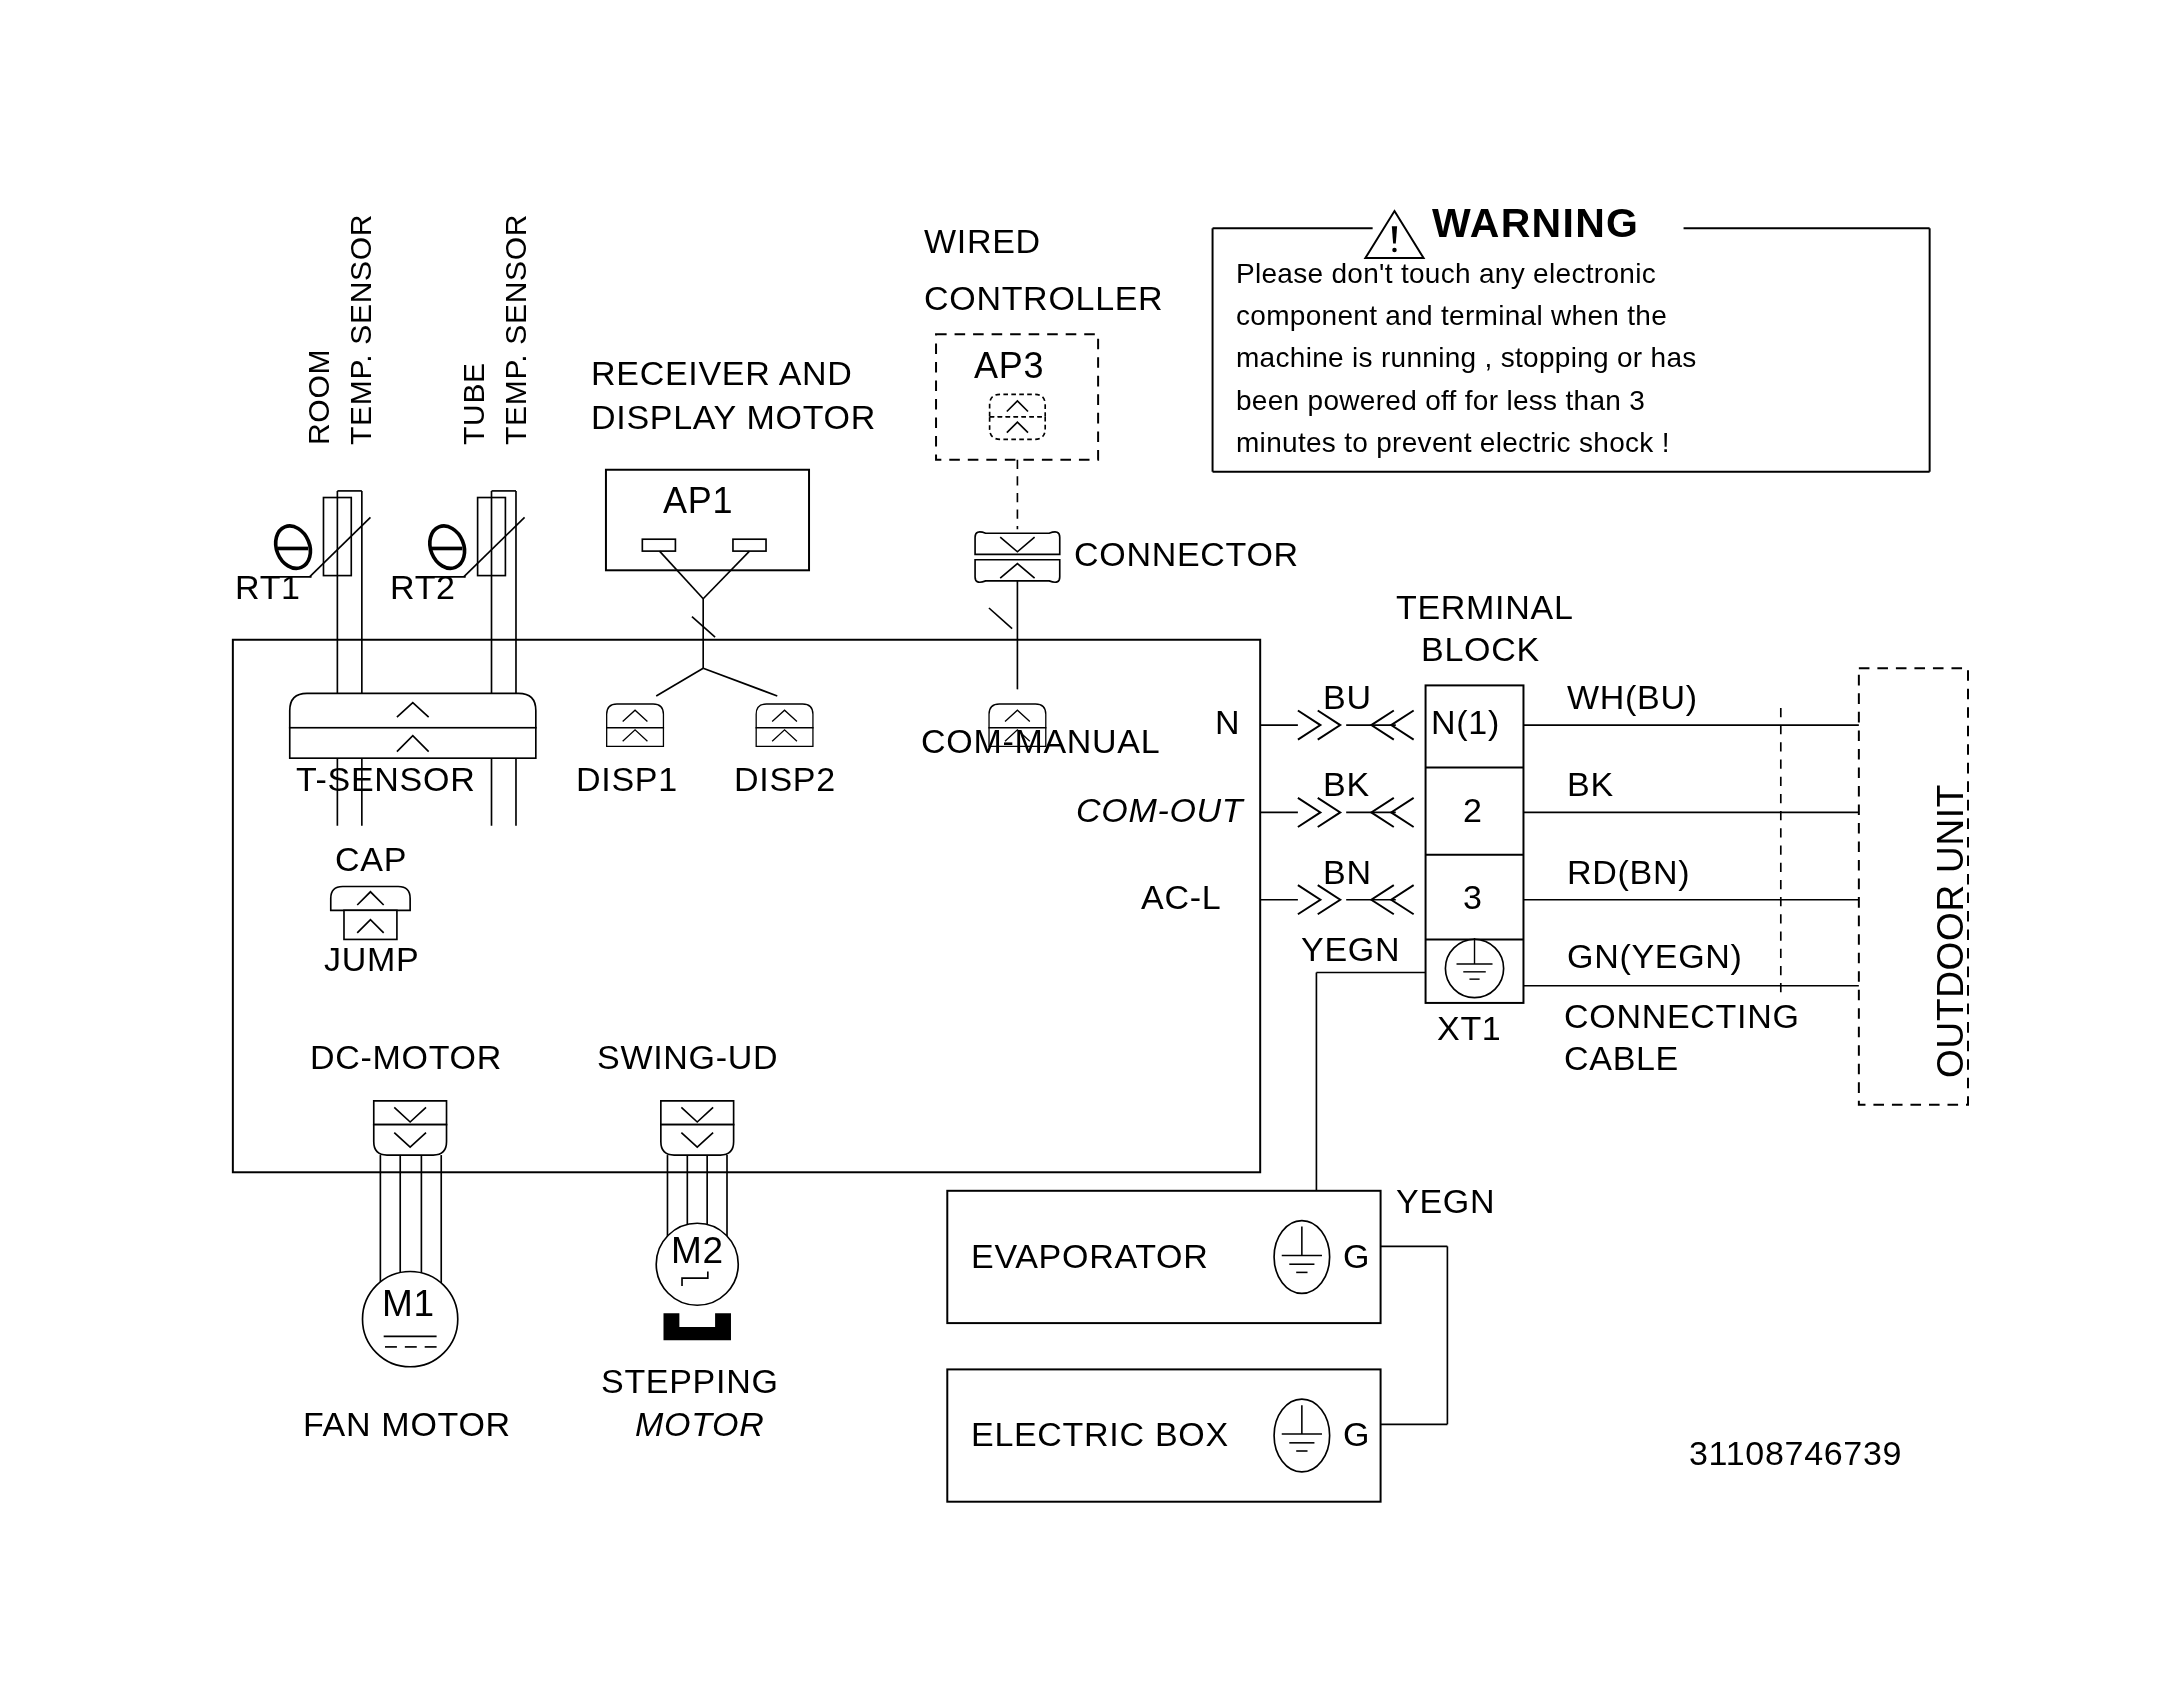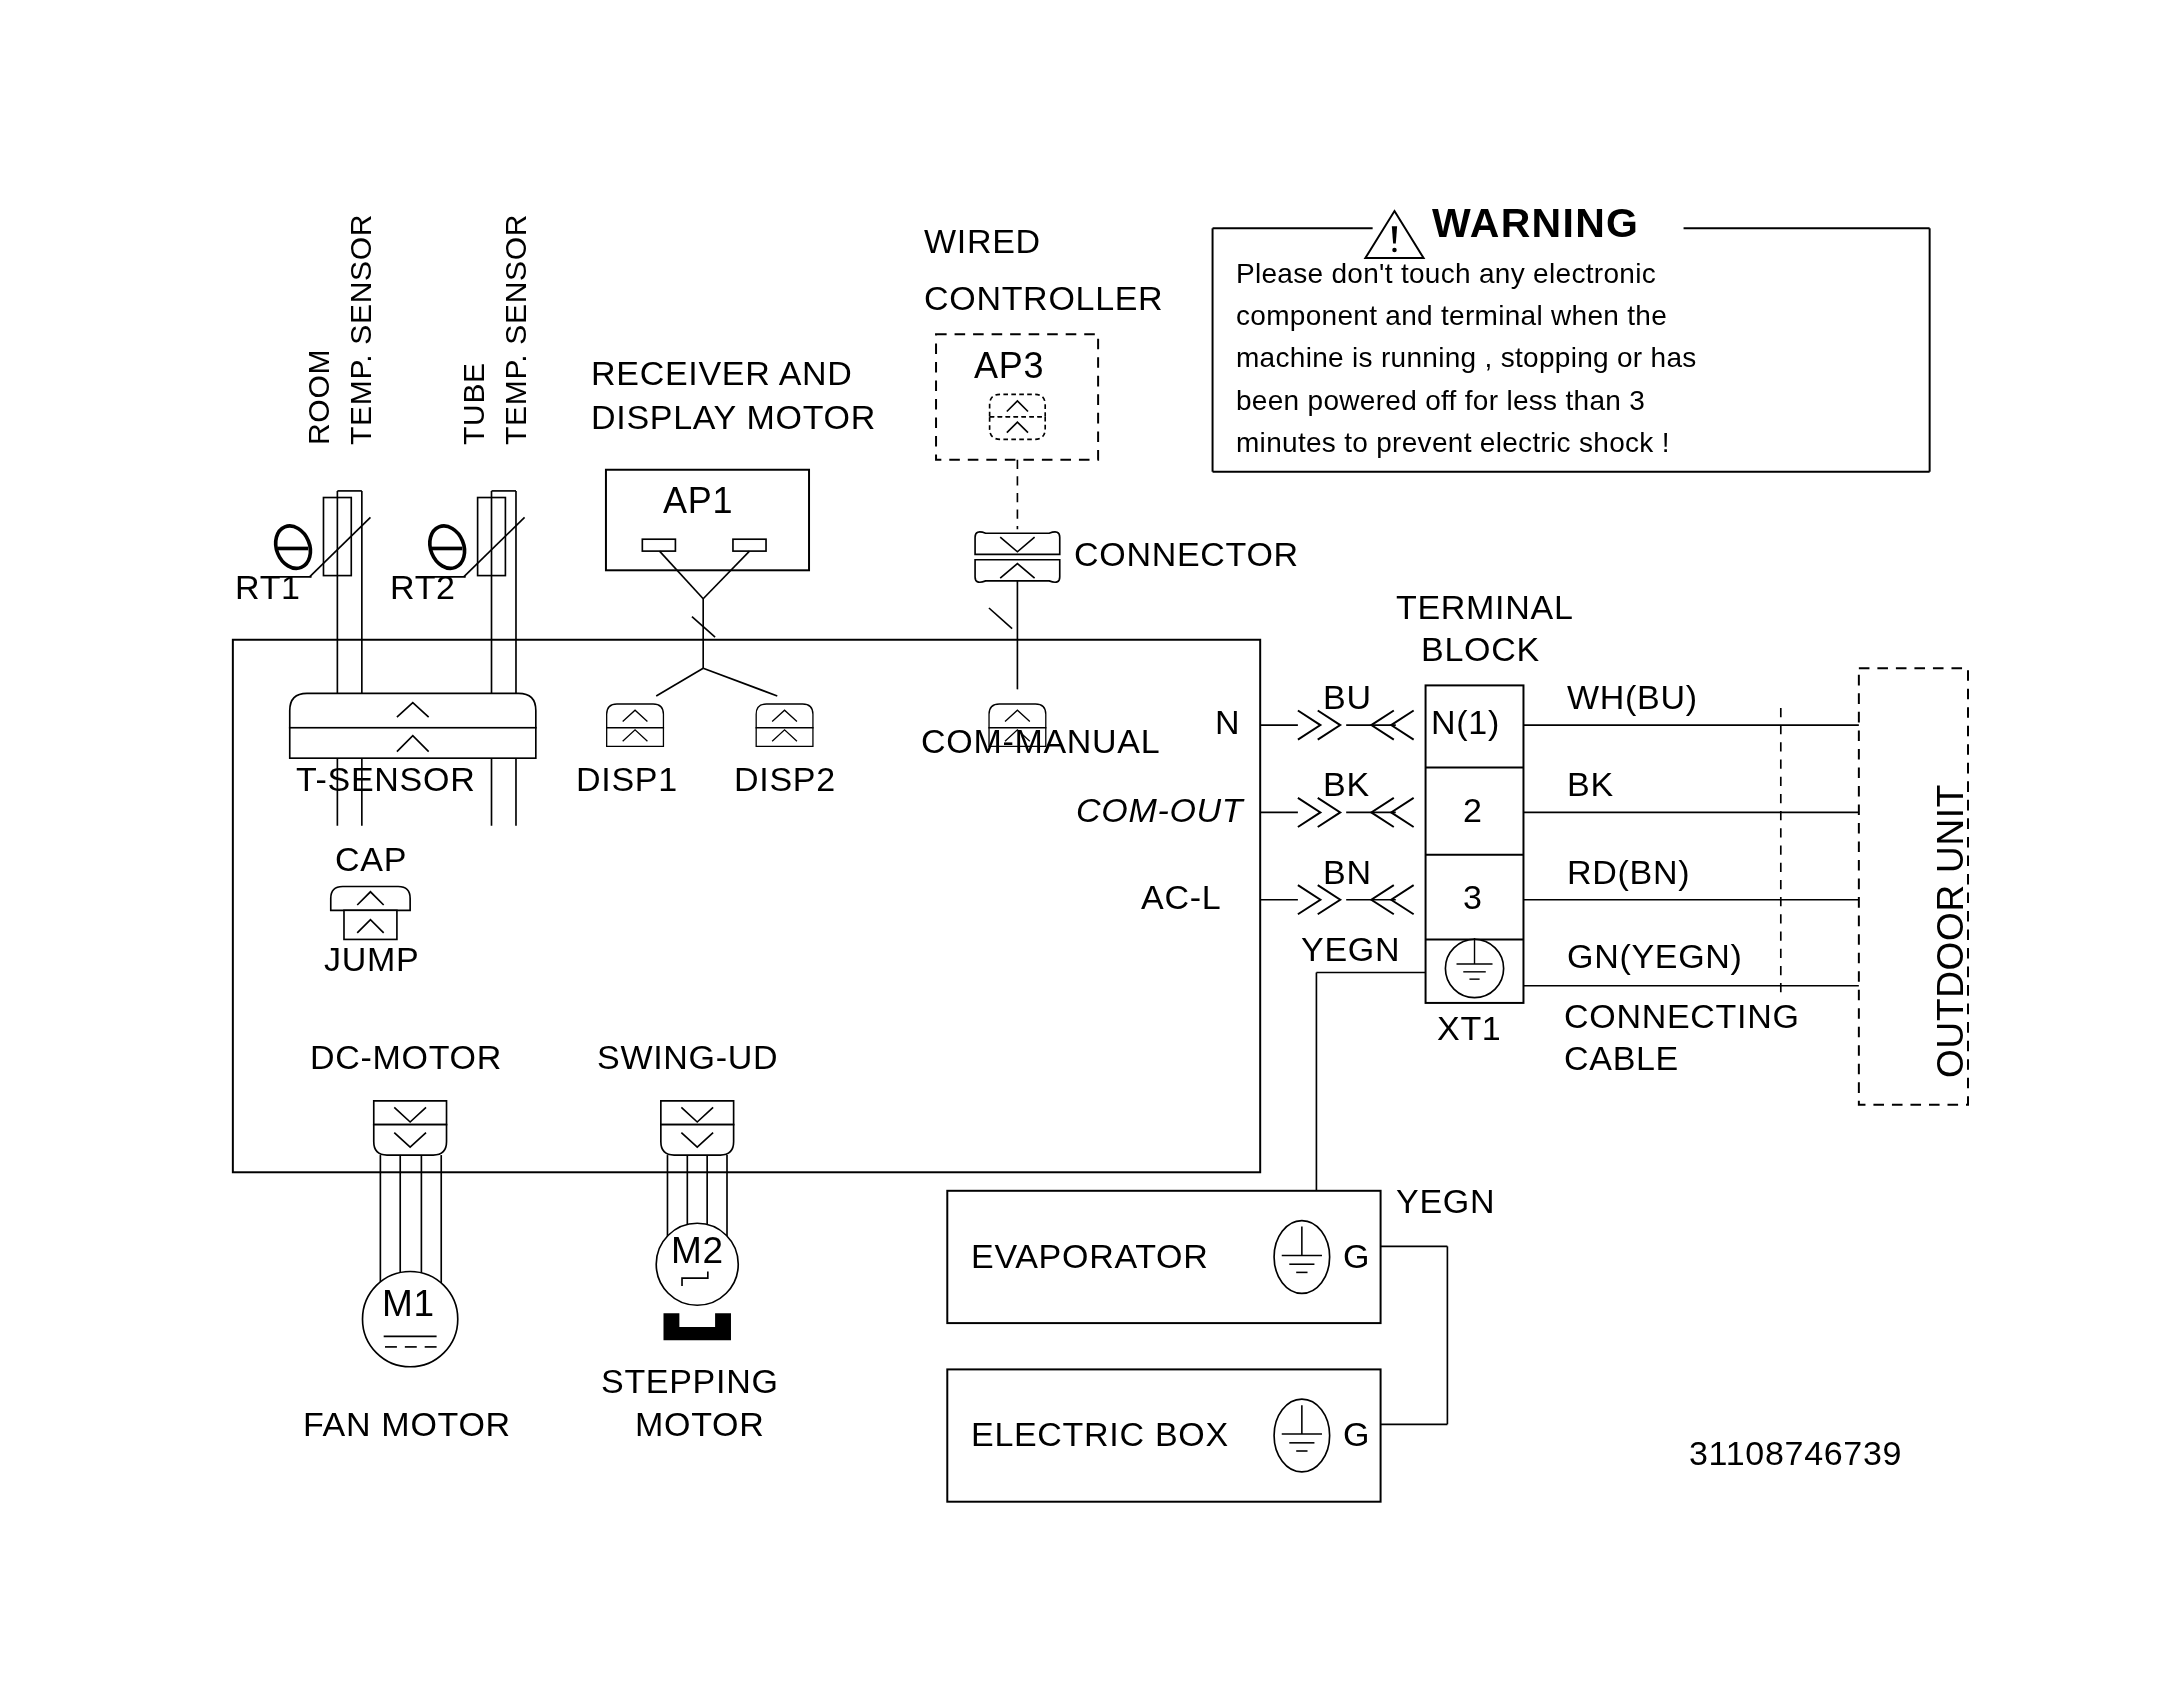--- a/index.html
+++ b/index.html
@@ -302,21 +302,21 @@
 <div class="lbl t52" style="left:597px; top:1040px;">SWING-UD</div>
 
 <div class="lbl t52" style="left:1215px; top:705px;">N</div>
 <div class="lbl t52" style="left:1076px; top:793px;font-style:italic;">COM-OUT</div>
 <div class="lbl t52" style="left:1141px; top:880px;">AC-L</div>
 
 <div class="lbl t56" style="left:382px; top:1285px;">M1</div>
 <div class="lbl t52" style="left:303px; top:1407px;">FAN MOTOR</div>
 <div class="lbl t56" style="left:671px; top:1232px;text-align:right;">M2</div>
 <div class="lbl t52" style="left:601px; top:1364px;">STEPPING</div>
-<div class="lbl t52" style="left:635px; top:1407px;">MOTOR</div>
+<div class="lbl t52" style="left:635px; top:1407px;font-style:italic;">MOTOR</div>
 
 <div class="lbl t52" style="left:1396px; top:590px;">TERMINAL</div>
 <div class="lbl t52" style="left:1421px; top:632px;">BLOCK</div>
 
 <div class="lbl t52" style="left:1323px; top:680px;">BU</div>
 <div class="lbl t52" style="left:1323px; top:767px;">BK</div>
 <div class="lbl t52" style="left:1323px; top:855px;">BN</div>
 <div class="lbl t52" style="left:1301px; top:932px;">YEGN</div>
 
 <div class="lbl t52" style="left:1431px; top:705px;">N(1)</div>

